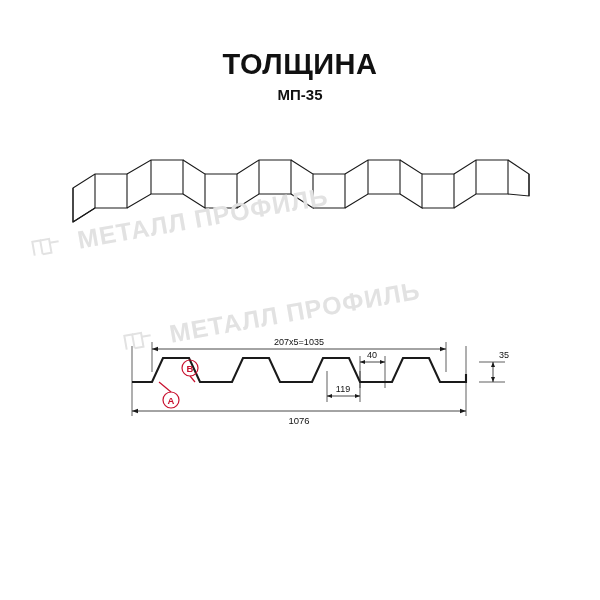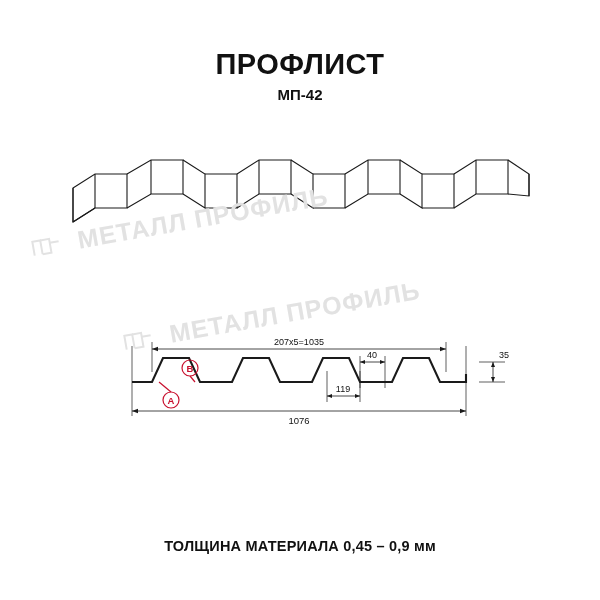--- a/index.html
+++ b/index.html
@@ -97,22 +97,22 @@
     fill: #111;
     font-size: 9.5px;
     font-family: "Liberation Sans", sans-serif;
   }
 </style>
 </head>
 <body>
 
 <div class="page">
 
-  <div class="title">ПРОФЛИСТ</div>
-  <div class="subtitle">МП-42</div>
+  <div class="title">ТОЛЩИНА</div>
+  <div class="subtitle">МП-35</div>
 
   <div class="iso-wrap">
     <svg width="490" height="130" viewBox="0 0 490 130">
       <g fill="none" stroke="#1a1a1a" stroke-width="1.1" stroke-linejoin="miter">
 
         <path d="M 18 58 L 40 44 L 72 44 L 72 78 L 40 78 L 18 92 Z"></path>
         <path d="M 40 44 L 40 78"></path>
         <path d="M 72 44 L 96 30 L 128 30 L 128 64 L 96 64 L 72 78"></path>
         <path d="M 96 30 L 96 64"></path>
         <path d="M 128 30 L 150 44 L 150 78 L 128 64"></path>
@@ -223,15 +223,14 @@
         <g fill="none" stroke="#e2e2e2" stroke-width="2">
           <path d="M3 20 L3 6 L11 6 L11 20"></path>
           <path d="M11 6 L20 6 L20 20 L11 20"></path>
           <path d="M20 10 L29 10"></path>
         </g>
       </svg>
     </span>
     <span class="wm-text">МЕТАЛЛ ПРОФИЛЬ</span>
   </div>
 
-  <div class="footer-note">ТОЛЩИНА МАТЕРИАЛА 0,45 – 0,9 мм</div>
 
 </div>
 
 </body></html>

